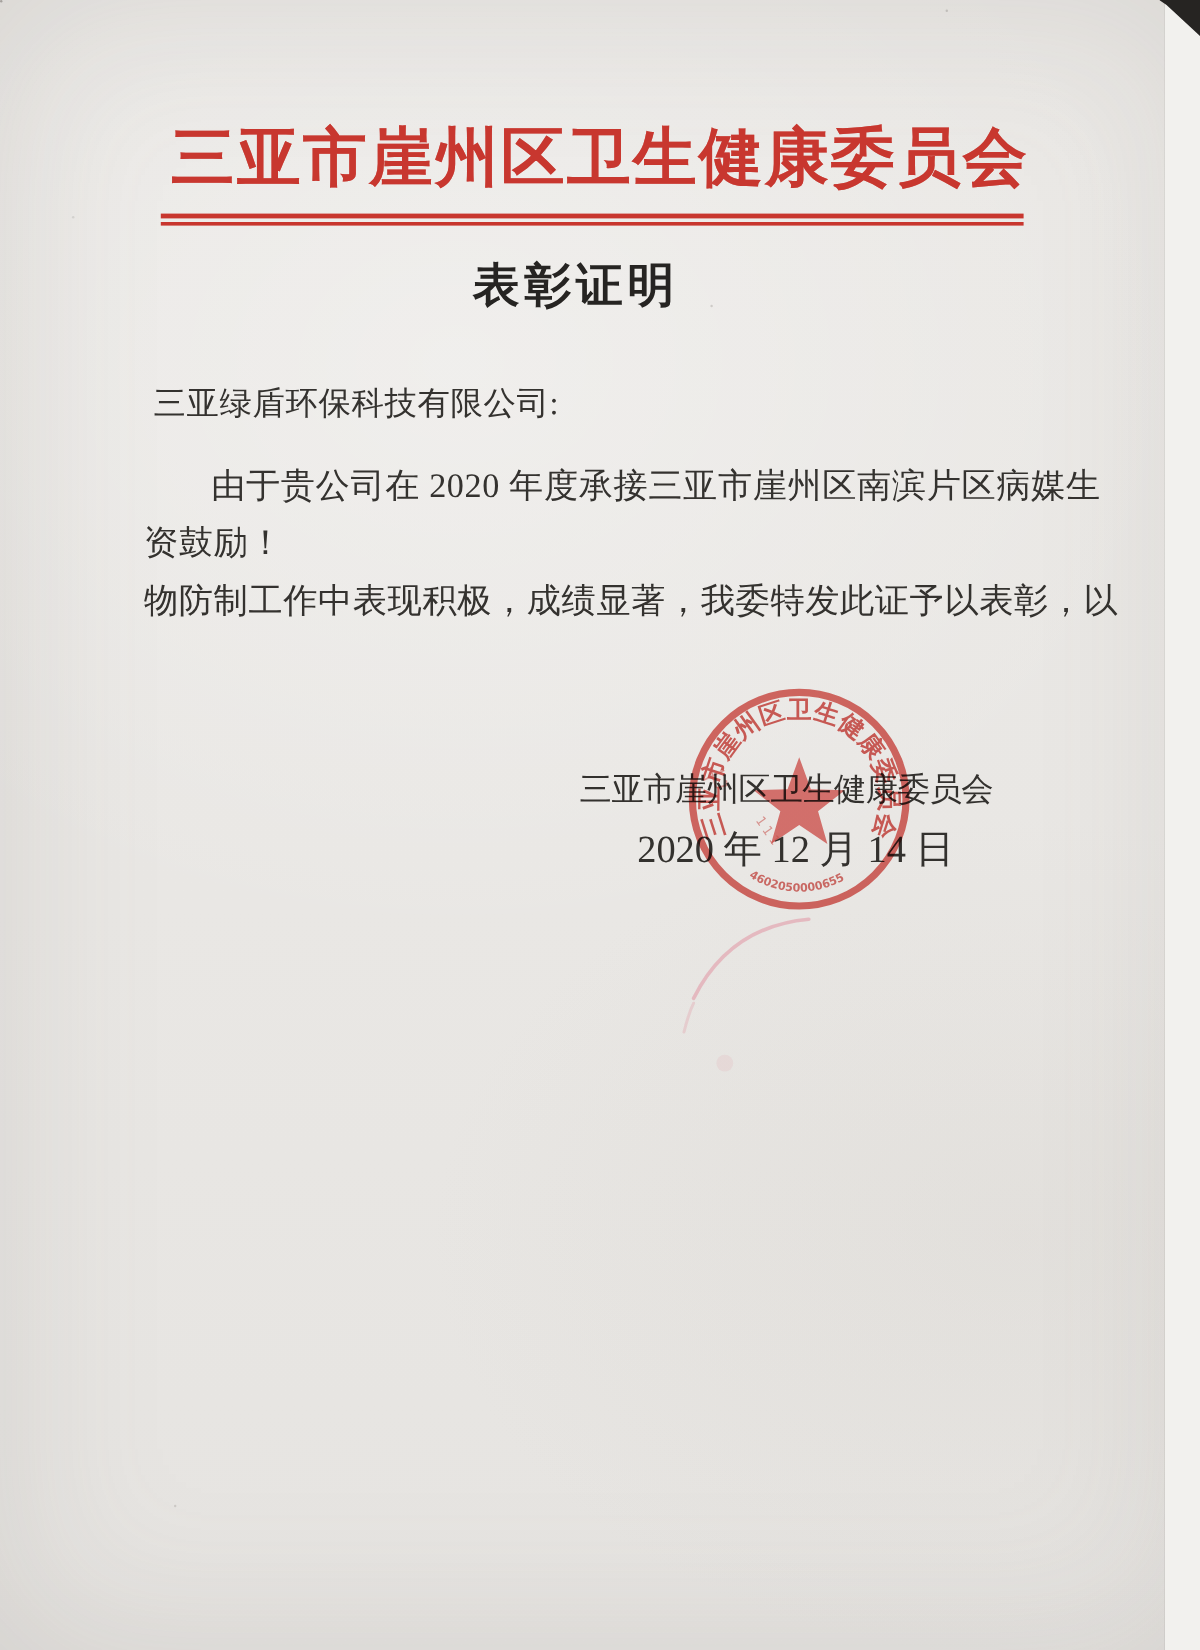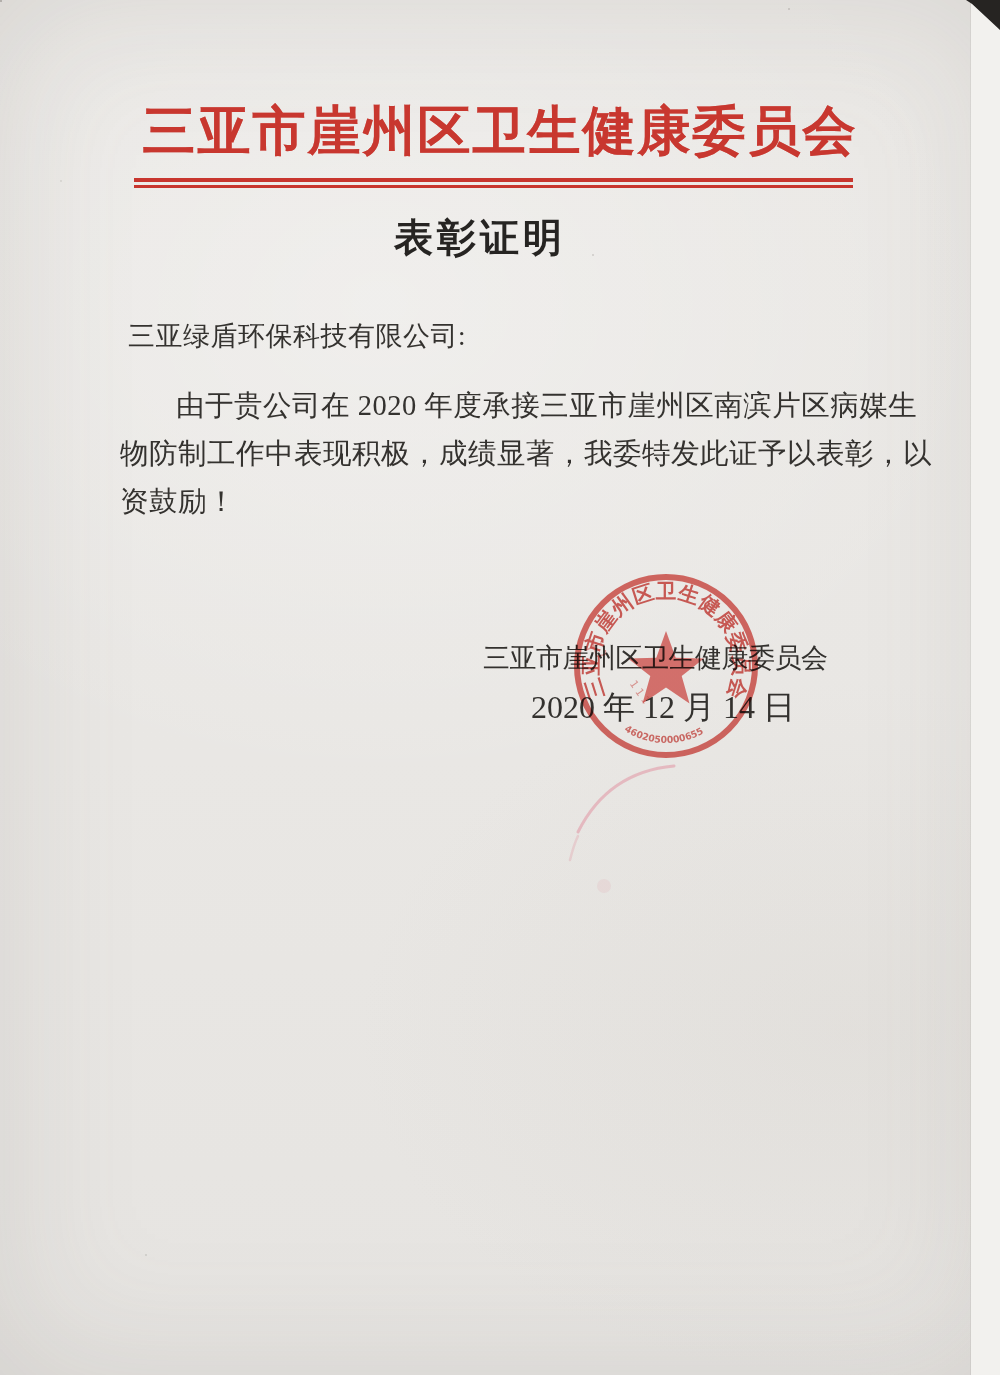--- a/index.html
+++ b/index.html
@@ -97,22 +97,22 @@
     <div class="gap"></div>
     <div class="bar2"></div>
   </div>
 
   <div class="doc-title">表彰证明</div>
 
   <div class="salutation">三亚绿盾环保科技有限公司:</div>
 
   <div class="body-par">
     <div class="line indent">由于贵公司在 2020 年度承接三亚市崖州区南滨片区病媒生</div>
+    <div class="line">资鼓励！</div>
     <div class="line">物防制工作中表现积极，成绩显著，我委特发此证予以表彰，以</div>
-    <div class="line">资鼓励！</div>
   </div>
 
   <div class="signature">三亚市崖州区卫生健康委员会</div>
   <div class="date">2020 年 12 月 14 日</div>
 
   <svg class="ghost-marks" viewBox="0 0 320 180" xmlns="http://www.w3.org/2000/svg">
     <path d="M 38 92 Q 68 32 134 26" fill="none" stroke="rgba(224,130,148,.45)" stroke-width="3" stroke-linecap="round"></path>
     <path d="M 30 120 Q 34 104 38 96" fill="none" stroke="rgba(224,130,148,.25)" stroke-width="2.5" stroke-linecap="round"></path>
     <circle cx="64" cy="146" r="7" fill="rgba(224,130,148,.12)"></circle>
   </svg>

